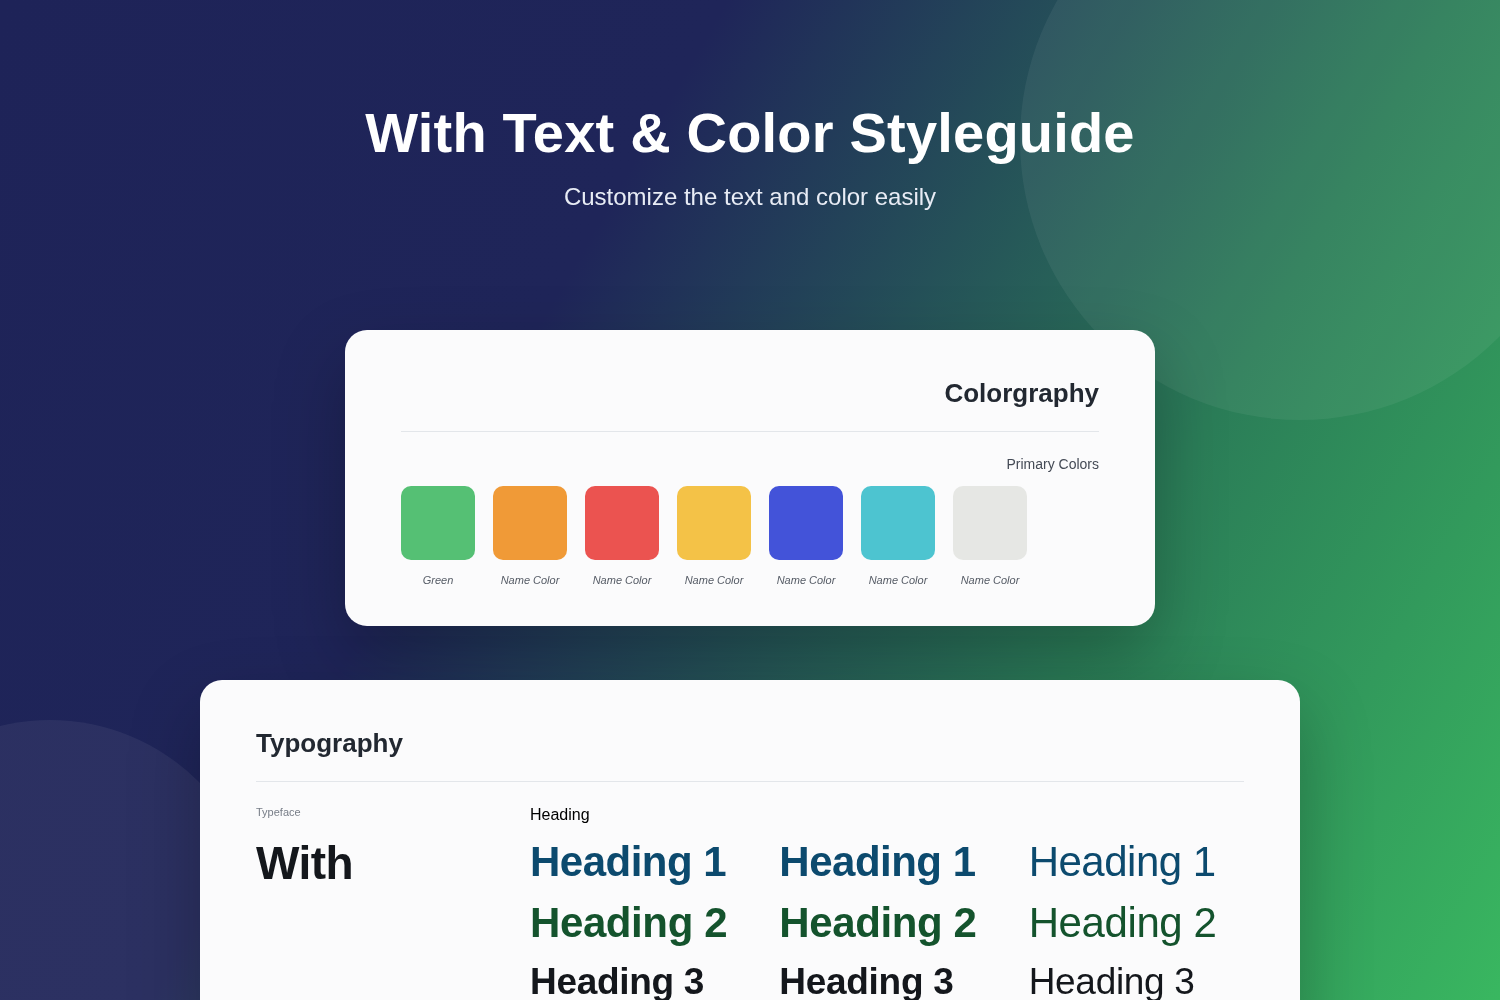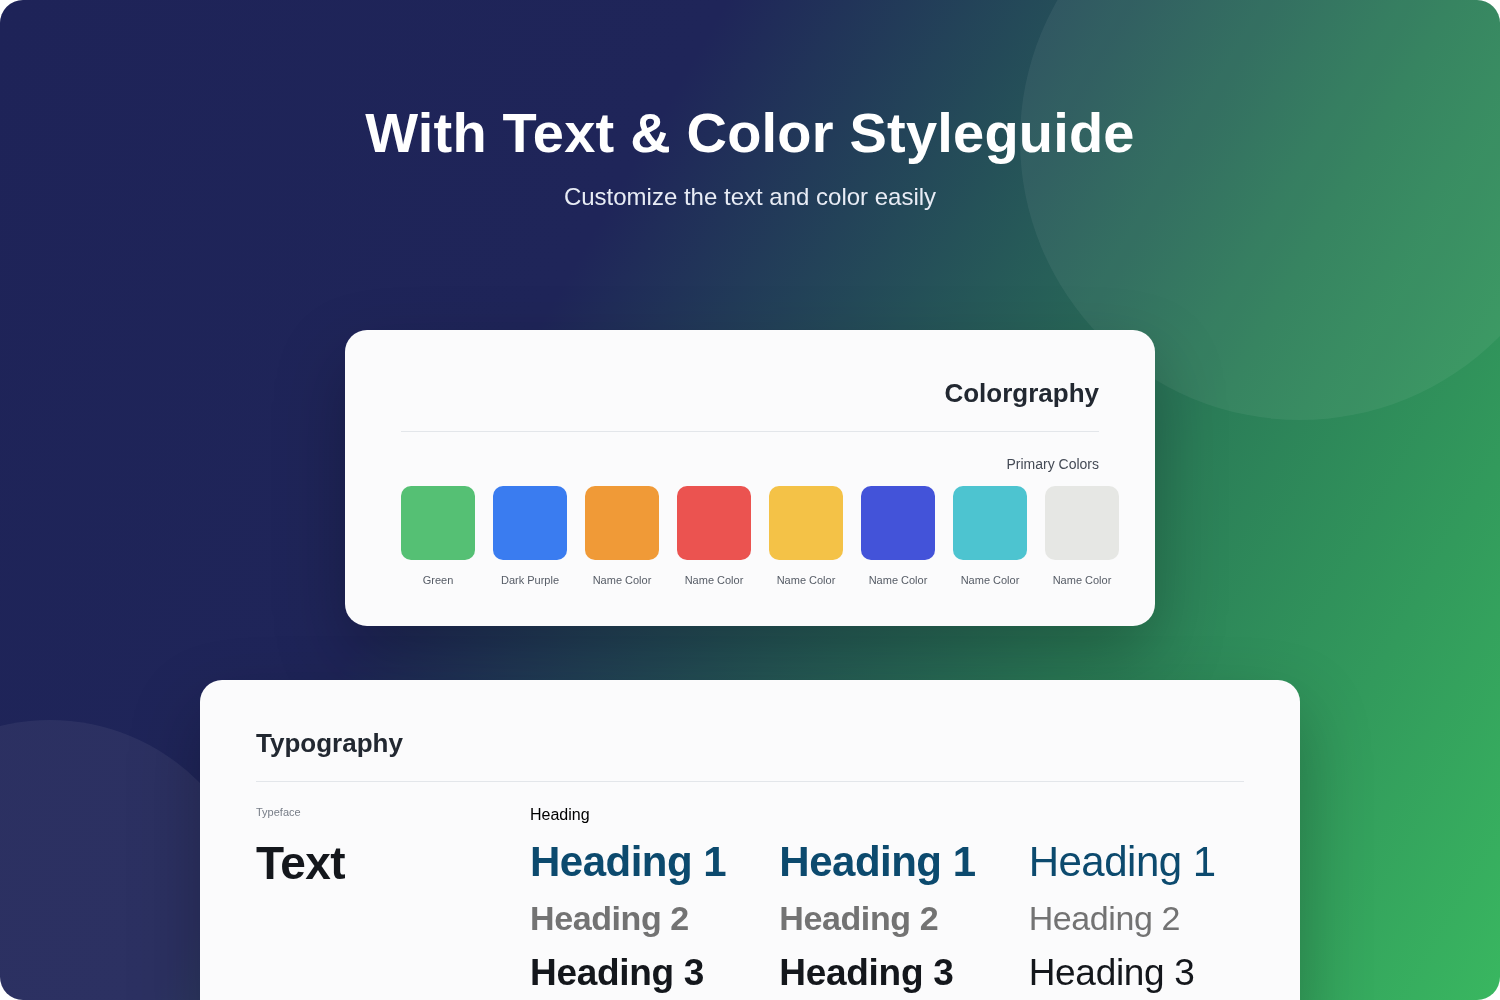--- a/index.html
+++ b/index.html
@@ -3,21 +3,20 @@
 <meta charset="utf-8">
 <style>
   * { margin: 0; padding: 0; box-sizing: border-box; }
   html, body { width: 1500px; height: 1000px; overflow: hidden; font-family: -apple-system, BlinkMacSystemFont, "Segoe UI", Helvetica, Arial, sans-serif; }
   .stage {
     position: relative;
     width: 1500px;
     height: 1000px;
     background: linear-gradient(120deg, #1e2358 0%, #1f2559 35%, #2b7d58 70%, #39b760 100%);
     overflow: hidden;
-    border-radius: 23px;
   }
   .bg-circle {
     position: absolute;
     border-radius: 50%;
     background: rgba(255,255,255,0.06);
   }
   .bg-circle-1 { width: 560px; height: 560px; top: -140px; right: -80px; }
   .bg-circle-2 { width: 420px; height: 420px; bottom: -140px; left: -160px; }
   .hero { position: absolute; top: 100px; left: 0; right: 0; text-align: center; color: #fff; }
   .hero h1 { font-size: 56px; font-weight: 700; letter-spacing: 0.2px; }
@@ -27,32 +26,32 @@
     background: #fbfbfc;
     border-radius: 22px;
     box-shadow: 0 30px 70px rgba(0,0,0,0.25);
     padding: 48px 56px 40px;
   }
   .card-colors { width: 810px; left: 345px; top: 330px; text-align: right; }
   .card-typo   { width: 1100px; left: 200px; top: 680px; }
   .card h2 { font-size: 26px; font-weight: 800; color: #222831; margin-bottom: 22px; }
   .card .rule { border: none; border-top: 1px solid #e3e6ea; margin-bottom: 24px; }
   .subhead { font-size: 14px; color: #444a55; margin-bottom: 14px; }
-  .swatches { display: flex; gap: 18px; }
+  .swatches { display: flex; gap: 18px; font-style: italic; }
   .swatch { display: flex; flex-direction: column; align-items: center; width: 74px; }
   .swatch-box { width: 74px; height: 74px; border-radius: 10px; }
   .swatch-label { font-size: 11px; color: #565c66; margin-top: 14px; white-space: nowrap; }
   .typo-grid { display: flex; gap: 64px; }
   .typo-col { flex: 1 1 0; }
   .typo-col .col-label { font-size: 11px; color: #777d87; margin-bottom: 18px; }
   .typeface-name { font-size: 46px; font-weight: 900; color: #14171c; letter-spacing: -0.5px; }
   .typo-samples { display: flex; gap: 34px; flex: 3 1 0; }
   .typo-sample-col { flex: 1 1 0; display: flex; flex-direction: column; gap: 16px; }
   .h1s { font-size: 42px; line-height: 1.05; color: #0c4a6e; letter-spacing: -0.5px; white-space: nowrap; }
-  .h2s { font-size: 34px; line-height: 1.1; color: #737373; letter-spacing: -0.4px; white-space: nowrap; }
+  .h2s { font-size: 42px; line-height: 1.1; color: #14532d; letter-spacing: -0.4px; white-space: nowrap; }
   .h3s { font-size: 37px; line-height: 1.1; color: #14171c; letter-spacing: -0.3px; white-space: nowrap; }
   .w900 { font-weight: 900; }
   .w700 { font-weight: 700; }
   .w400 { font-weight: 400; }
 </style>
 </head>
 <body>
 
 <div class="stage">
   <div class="bg-circle bg-circle-1"></div>
@@ -64,24 +63,20 @@
   </div>
 
   <div class="card card-colors">
     <h2>Colorgraphy</h2>
     <hr class="rule">
     <div class="subhead">Primary Colors</div>
     <div class="swatches">
       <div class="swatch">
         <div class="swatch-box" style="background:#55c074;"></div>
         <div class="swatch-label">Green</div>
-      </div>
-      <div class="swatch">
-        <div class="swatch-box" style="background:#3a7cf0;"></div>
-        <div class="swatch-label">Dark Purple</div>
       </div>
       <div class="swatch">
         <div class="swatch-box" style="background:#f09a37;"></div>
         <div class="swatch-label">Name Color</div>
       </div>
       <div class="swatch">
         <div class="swatch-box" style="background:#eb5350;"></div>
         <div class="swatch-label">Name Color</div>
       </div>
       <div class="swatch">
@@ -102,21 +97,21 @@
       </div>
     </div>
   </div>
 
   <div class="card card-typo">
     <h2>Typography</h2>
     <hr class="rule">
     <div class="typo-grid">
       <div class="typo-col" style="flex:0 0 210px;">
         <div class="col-label">Typeface</div>
-        <div class="typeface-name">Text</div>
+        <div class="typeface-name">With</div>
       </div>
       <div class="typo-samples">
         <div class="typo-sample-col">
           <div class="col-label">Heading</div>
           <div class="h1s w900">Heading 1</div>
           <div class="h2s w900">Heading 2</div>
           <div class="h3s w900">Heading 3</div>
         </div>
         <div class="typo-sample-col">
           <div class="col-label">&nbsp;</div>

